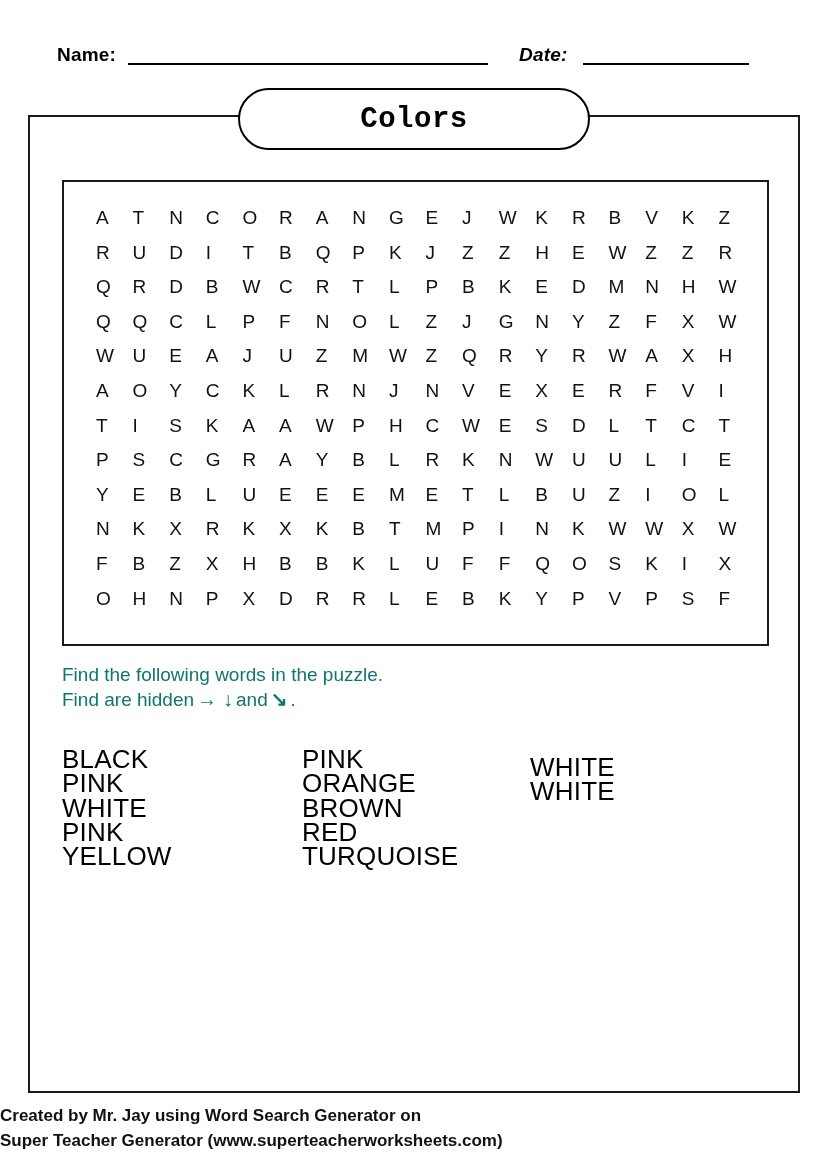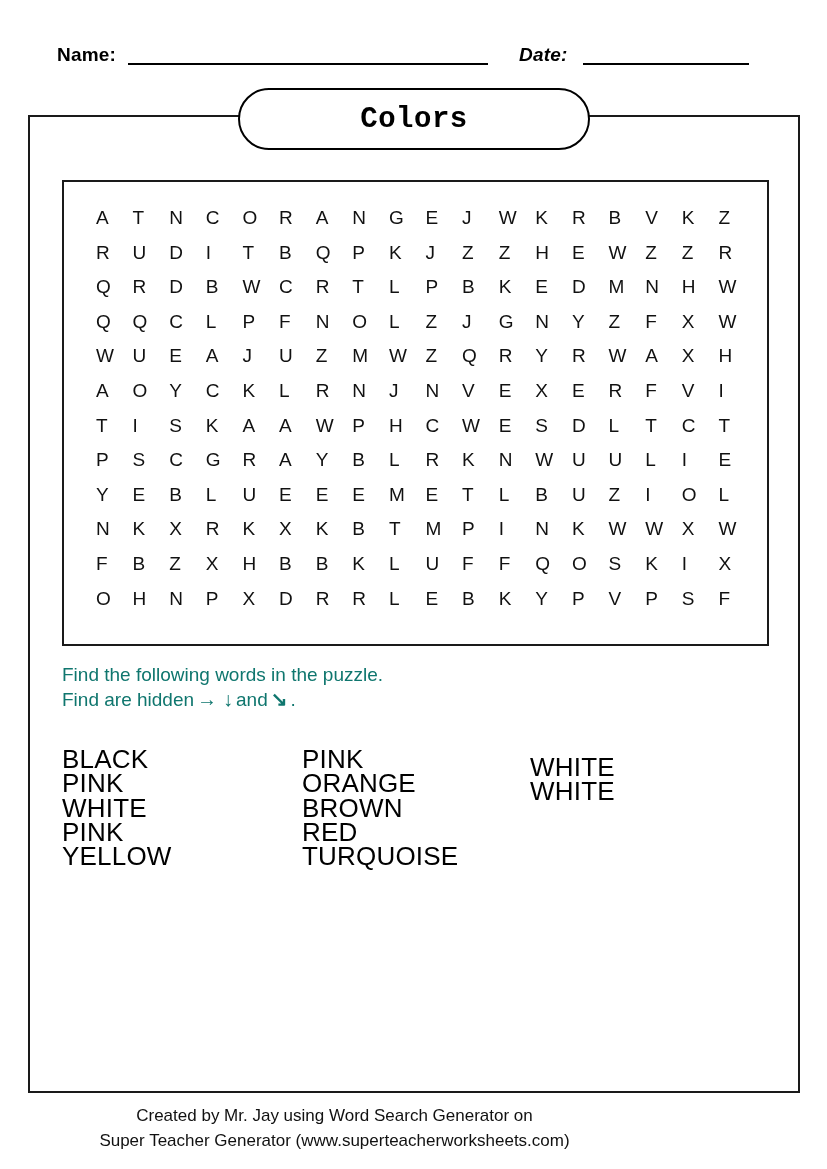--- a/index.html
+++ b/index.html
@@ -149,21 +149,22 @@
     color: #000;
     letter-spacing: 0.2px;
   }
 
   
   .footer {
     position: absolute;
     left: 0;
     top: 1103px;
     width: 669px;
-    text-align: center;
+    text-align: left;
+    font-weight: bold;
   }
   .footer-line {
     font-size: 17px;
     line-height: 25px;
     color: #111;
   }
 </style>
 </head>
 <body>
 

